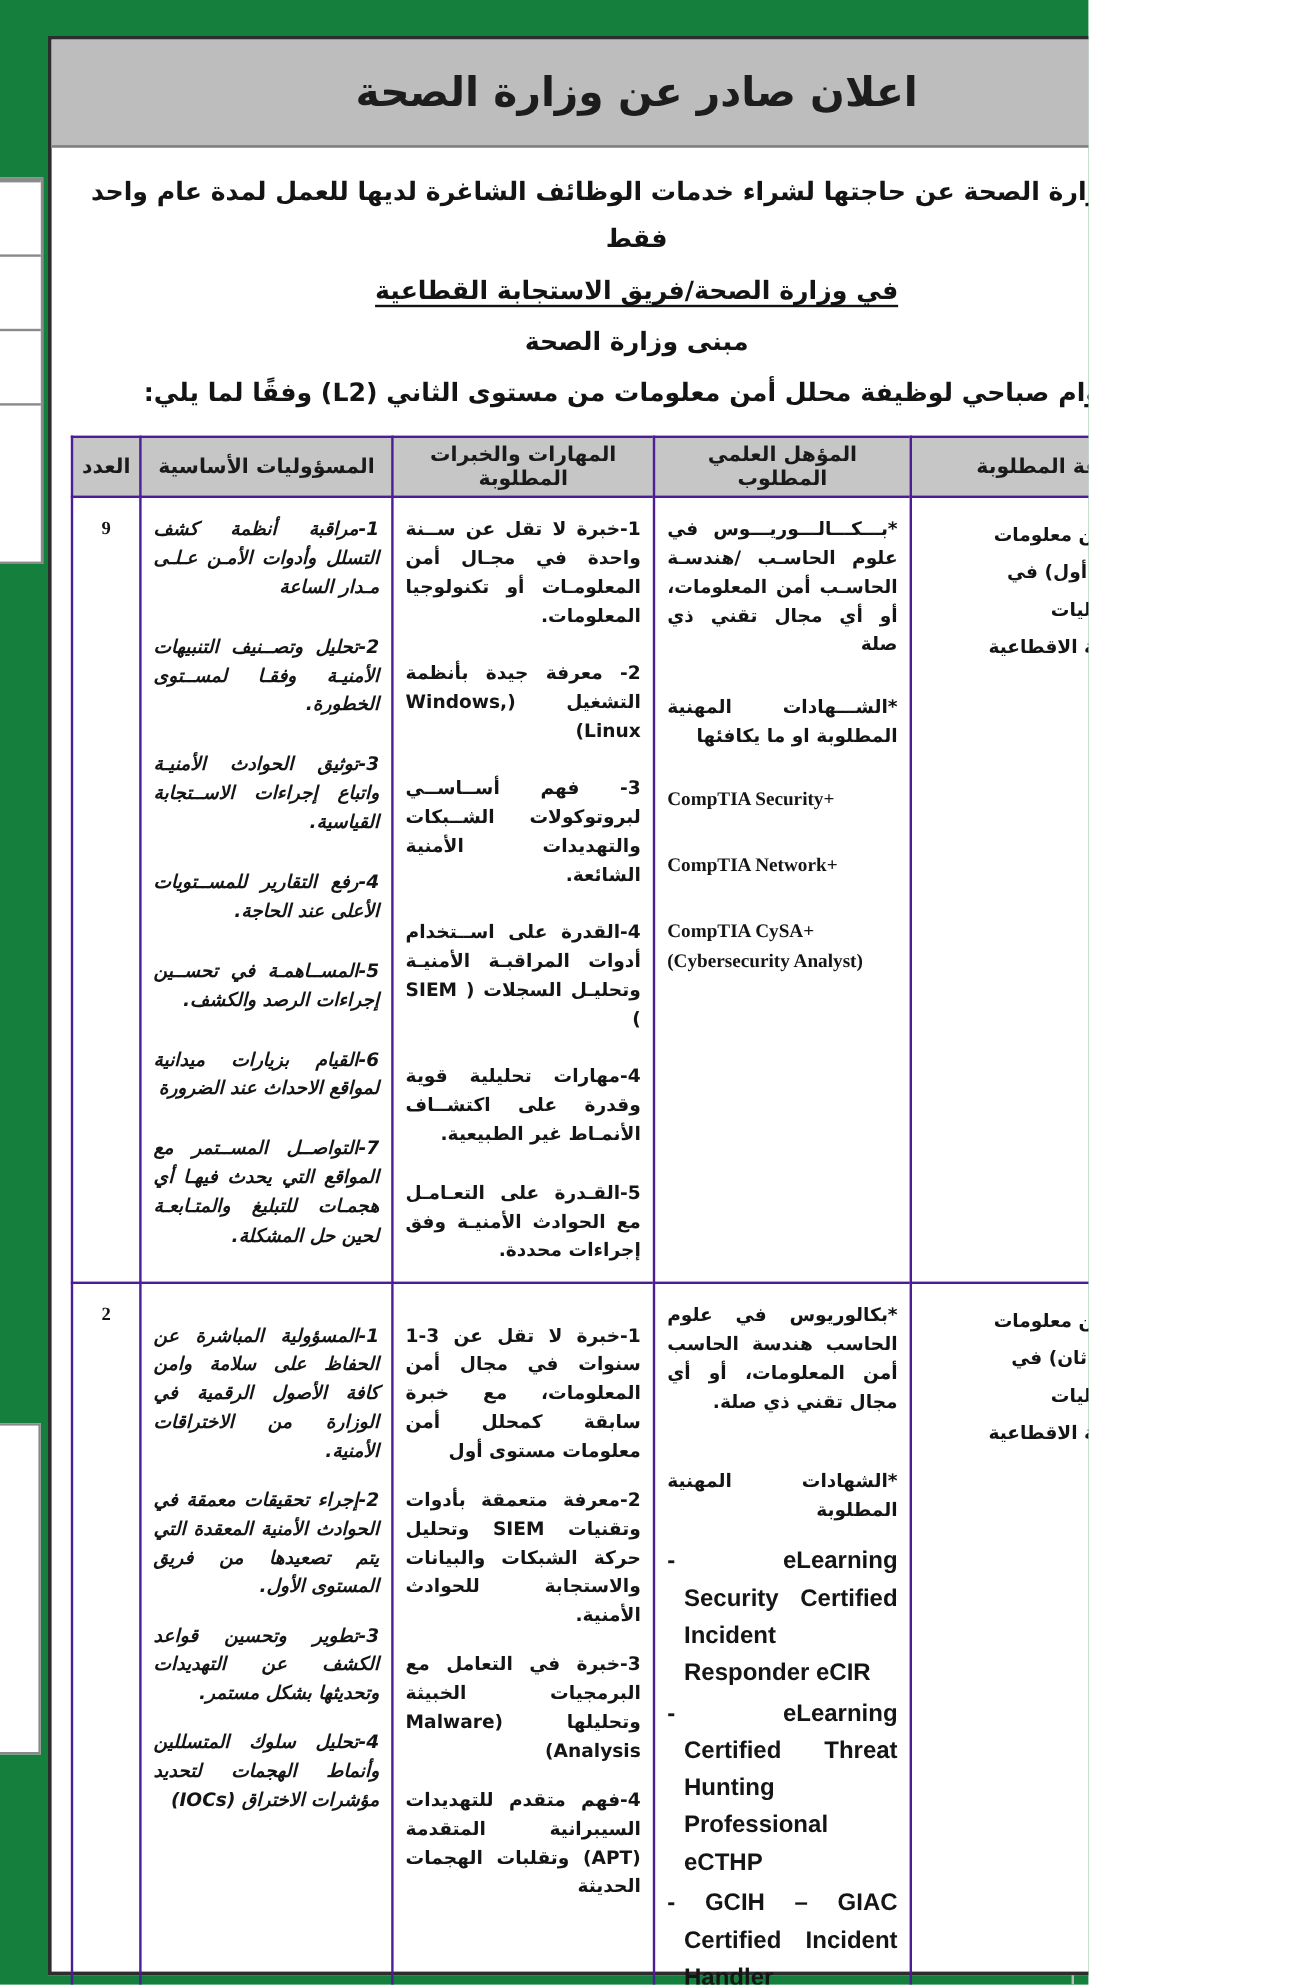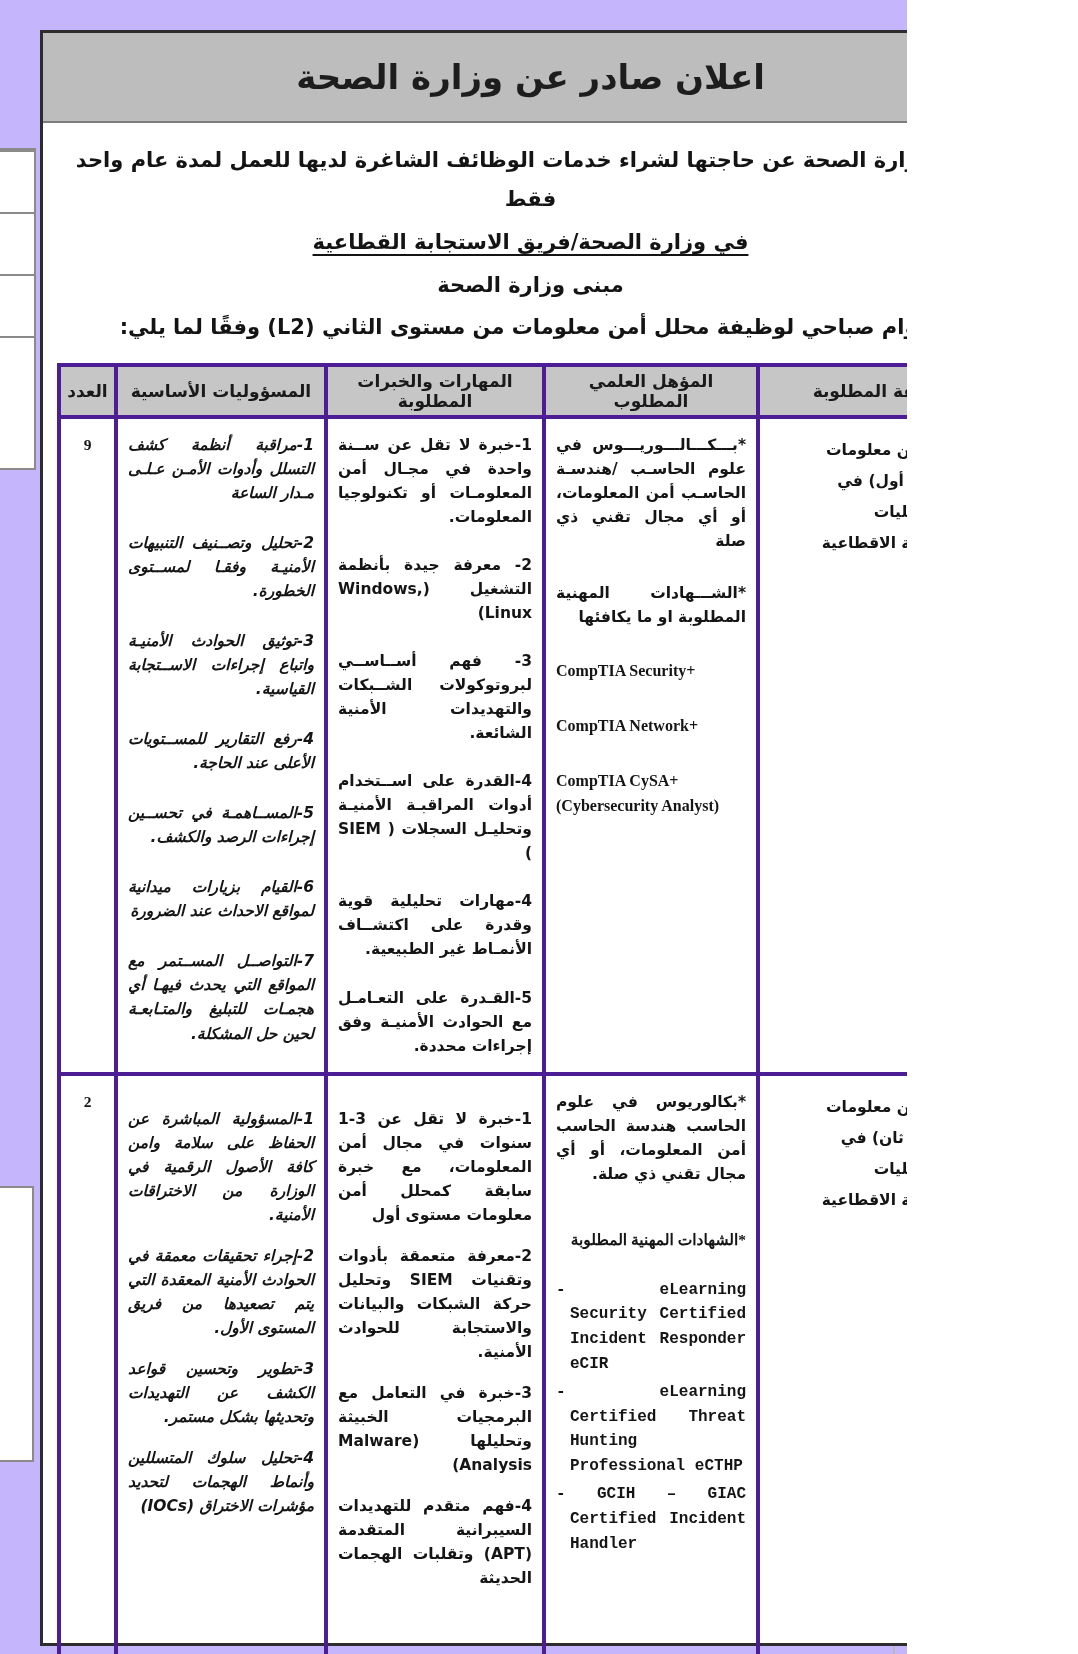--- a/index.html
+++ b/index.html
@@ -1,19 +1,19 @@
 <!DOCTYPE html>
 <html><head>
 <meta charset="utf-8">
 <style>
   html,body{margin:0;padding:0;background:#ffffff;}
   .page{
     position:relative;
     width:907px;height:1654px;
-    background:#c4b5fd;
+    background:#15803d;
     overflow:hidden;
     font-family:"DejaVu Sans",sans-serif;
     color:#151515;
   }
   
   .artifact{position:absolute;left:-14px;background:#fff;border:2px solid #8a8a8a;}
   .artifact-1{top:148px;width:46px;height:318px;}
   .artifact-1 .artifact-line{border-top:2px solid #8a8a8a;height:60px;}
   .artifact-2{top:1186px;width:44px;height:272px;}
   .scan-edge-line{position:absolute;right:12px;top:340px;width:2px;height:1314px;background:#b9b9b9;}
@@ -42,21 +42,21 @@
     text-align:center;line-height:1.85;color:#141414;
   }
   .underline{text-decoration:underline;text-underline-offset:5px;}
 
   table.jobs-table{
     border-collapse:collapse;table-layout:fixed;
     width:957px;margin:6px 0 0 18px;  
     margin-right:0;
   }
   .jobs-table th,.jobs-table td{
-    border:4px solid #4c1d95;
+    border:2px solid #4c1d95;
     vertical-align:top;
     box-sizing:border-box;
   }
   .jobs-table th{
     background:#c6c6c6;
     font-size:17px;font-weight:bold;
     height:44px;text-align:center;vertical-align:middle;
     color:#1a1a1a;padding:4px;
   }
   .jobs-table td{padding:14px 10px;font-size:15.5px;font-weight:bold;line-height:1.55;}
@@ -69,25 +69,25 @@
   .cell-qual p{margin:0;text-align:justify;}
   .qual-degree{margin-bottom:28px !important;}
   .qual-label{margin-bottom:30px !important;}
   .cert-en{
     direction:ltr;text-align:left !important;
     font-family:"Liberation Serif",serif;font-size:16px;
     margin-bottom:30px !important;
   }
   .cert-list-item{
     direction:ltr;text-align:justify !important;
-    font-family:Liberation Mono, monospace;font-size:16px;
+    font-family:Liberation Sans, sans-serif;font-size:20px;
     padding-left:14px;text-indent:-14px;
     margin-bottom:3px !important;
   }
-  .qual2-label{margin:42px 0 26px !important;font-family:Liberation Serif, serif;}
+  .qual2-label{margin:42px 0 16px !important;}
 
   .cell-skills p{margin:0 0 24px;text-align:justify;}
   .cell-skills p:last-child{margin-bottom:0;}
   .cell-resp p{margin:0 0 26px;text-align:justify;font-style:italic;}
   .cell-resp p:last-child{margin-bottom:0;}
   .tight p{margin:17px 0 3px !important;}
 
   .cell-count{text-align:center;font-family:"Liberation Serif",serif;font-size:18px;}
 </style>
 </head>

